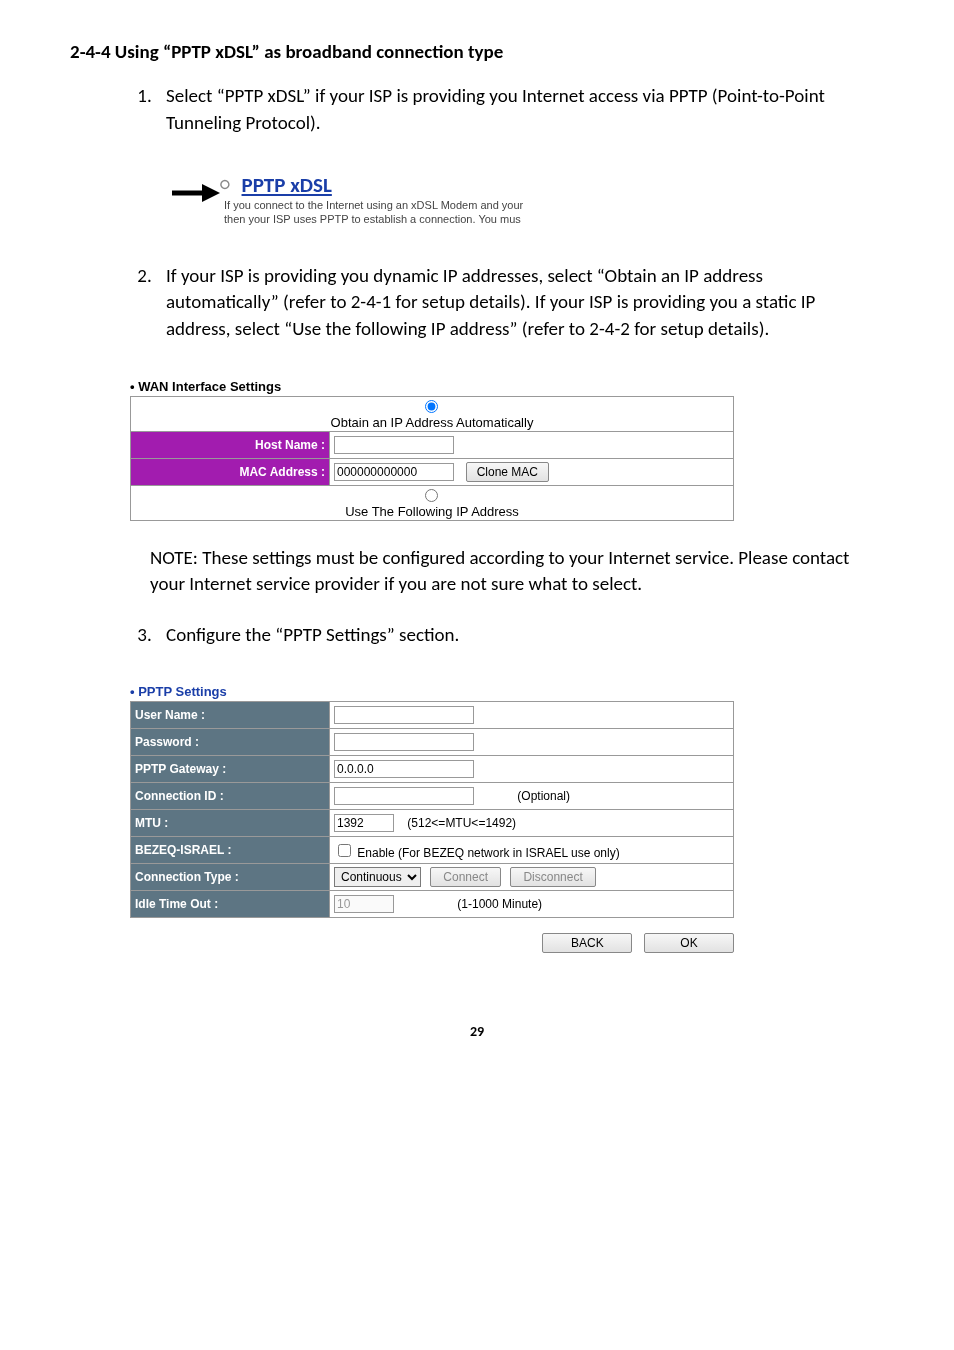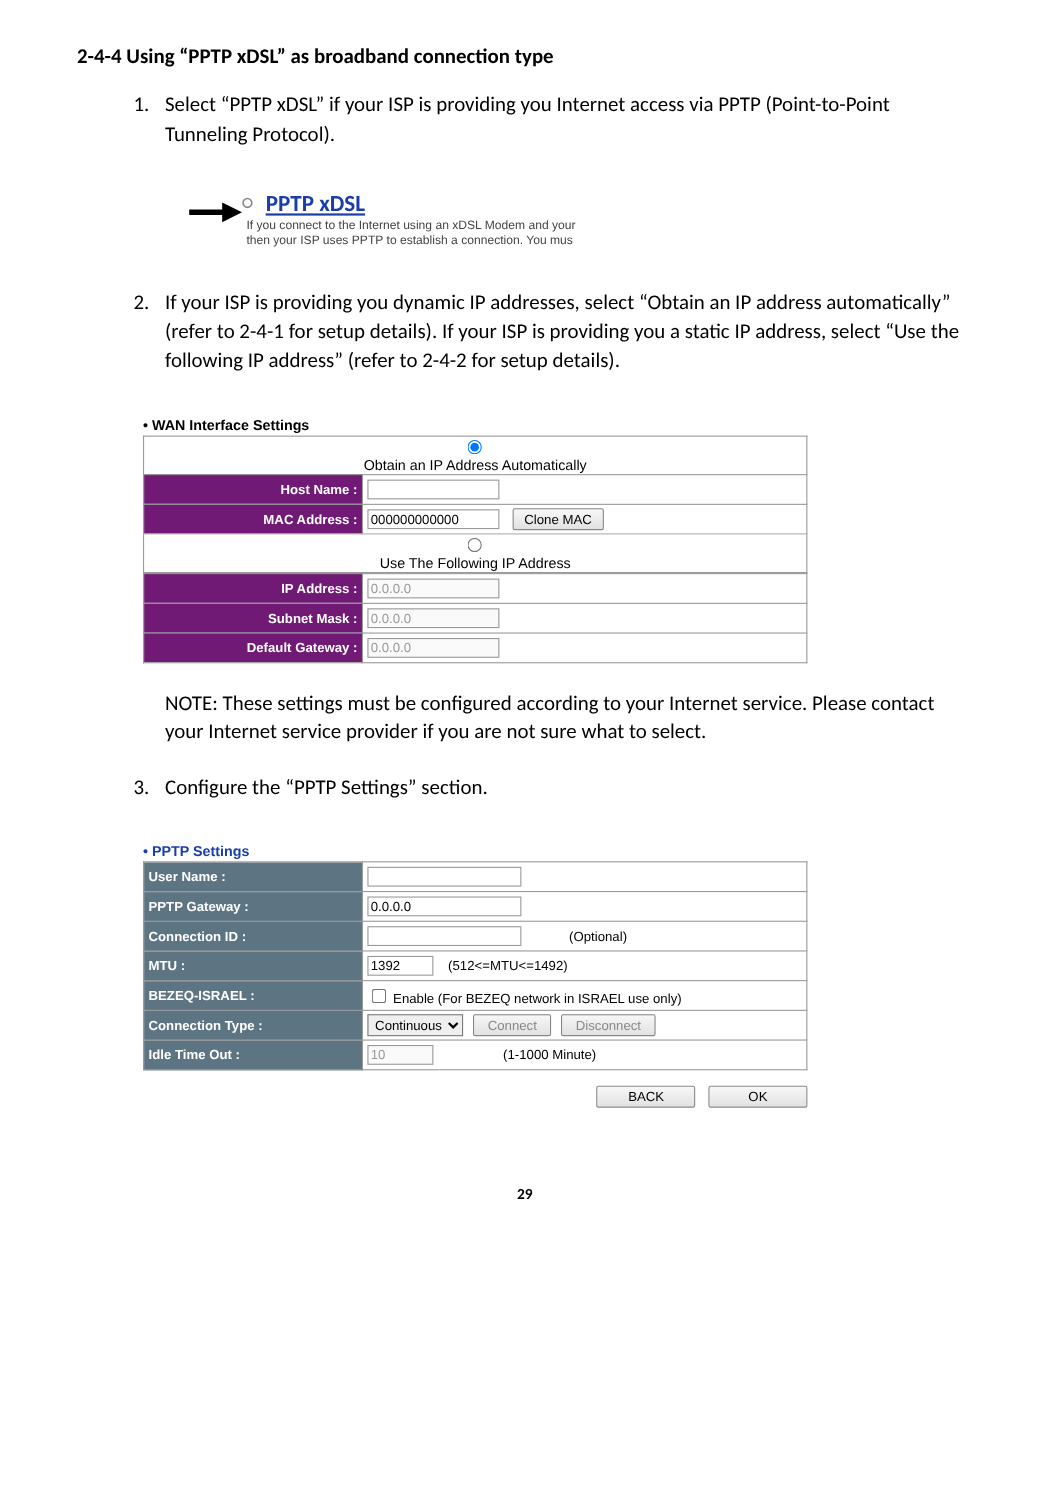--- a/index.html
+++ b/index.html
@@ -16,21 +16,21 @@
     width: 954px;
   }
   .section-title {
     font-weight: bold;
     font-size: 19px;
     margin-bottom: 20px;
   }
   ol.steps {
     list-style: decimal;
     padding-left: 70px;
-    margin: 0;
+    margin: 16px;
   }
   ol.steps > li {
     font-size: 19px;
     line-height: 1.4;
     padding-left: 10px;
     margin-bottom: 36px;
   }
   .note {
     font-size: 19px;
     line-height: 1.4;
@@ -98,21 +98,21 @@
   }
   .wan-table td {
     border: 1px solid #999;
     padding: 2px 4px;
     height: 22px;
     vertical-align: middle;
   }
   .wan-table td.label {
     width: 190px;
     text-align: right;
-    background: #701a75;
+    background: #a21caf;
     color: #fff;
     font-weight: bold;
     font-size: 12px;
   }
   .wan-table input[type=text] {
     width: 120px;
     font-size: 12px;
     font-family: Arial, sans-serif;
     padding: 1px 2px;
     border: 1px solid #999;
@@ -270,53 +270,41 @@
         </td>
       </tr>
     </tbody>
       </table>
 
     <div class="radio-row" style="border-top:none;">
       <input type="radio" style="">
       <span>Use The Following IP Address</span>
     </div>
 
-    <table class="wan-table">
-      <tbody>
-          <tr>
-        <td class="label">IP Address :</td>
-        <td><input type="text" disabled="" style="color: rgb(153, 153, 153);" value="0.0.0.0"></td>
-      </tr>
-      <tr>
-        <td class="label">Subnet Mask :</td>
-        <td><input type="text" disabled="" style="color: rgb(153, 153, 153);" value="0.0.0.0"></td>
-      </tr>
-      <tr>
-        <td class="label">Default Gateway :</td>
-        <td><input type="text" disabled="" style="color: rgb(153, 153, 153);" value="0.0.0.0"></td>
-      </tr>
-    </tbody>
-      </table>
   </div>
 
   <div class="note">NOTE: These settings must be configured according to your Internet service. Please contact your Internet service provider if you are not sure what to select.</div>
 
   <ol class="steps" start="3">
     <li>Configure the “PPTP Settings” section.</li>
   </ol>
 
   <div class="pptp-wrap">
     <div class="pptp-bullet-title">PPTP Settings</div>
     <table class="pptp-table">
       <tbody>
           <tr>
         <td class="label">User Name :</td>
         <td><input type="text" style="width: 140px;" value=""></td>
       </tr>
       <tr>
+        <td class="label">Password :</td>
+        <td><input type="password" style="width: 140px;" value=""></td>
+      </tr>
+      <tr>
         <td class="label">PPTP Gateway :</td>
         <td><input type="text" style="width: 140px;" value="0.0.0.0"></td>
       </tr>
       <tr>
         <td class="label">Connection ID :</td>
         <td>
           <input type="text" style="width: 140px;" value="">
           <span class="range-note" style="margin-left:40px;">(Optional)</span>
         </td>
       </tr>

